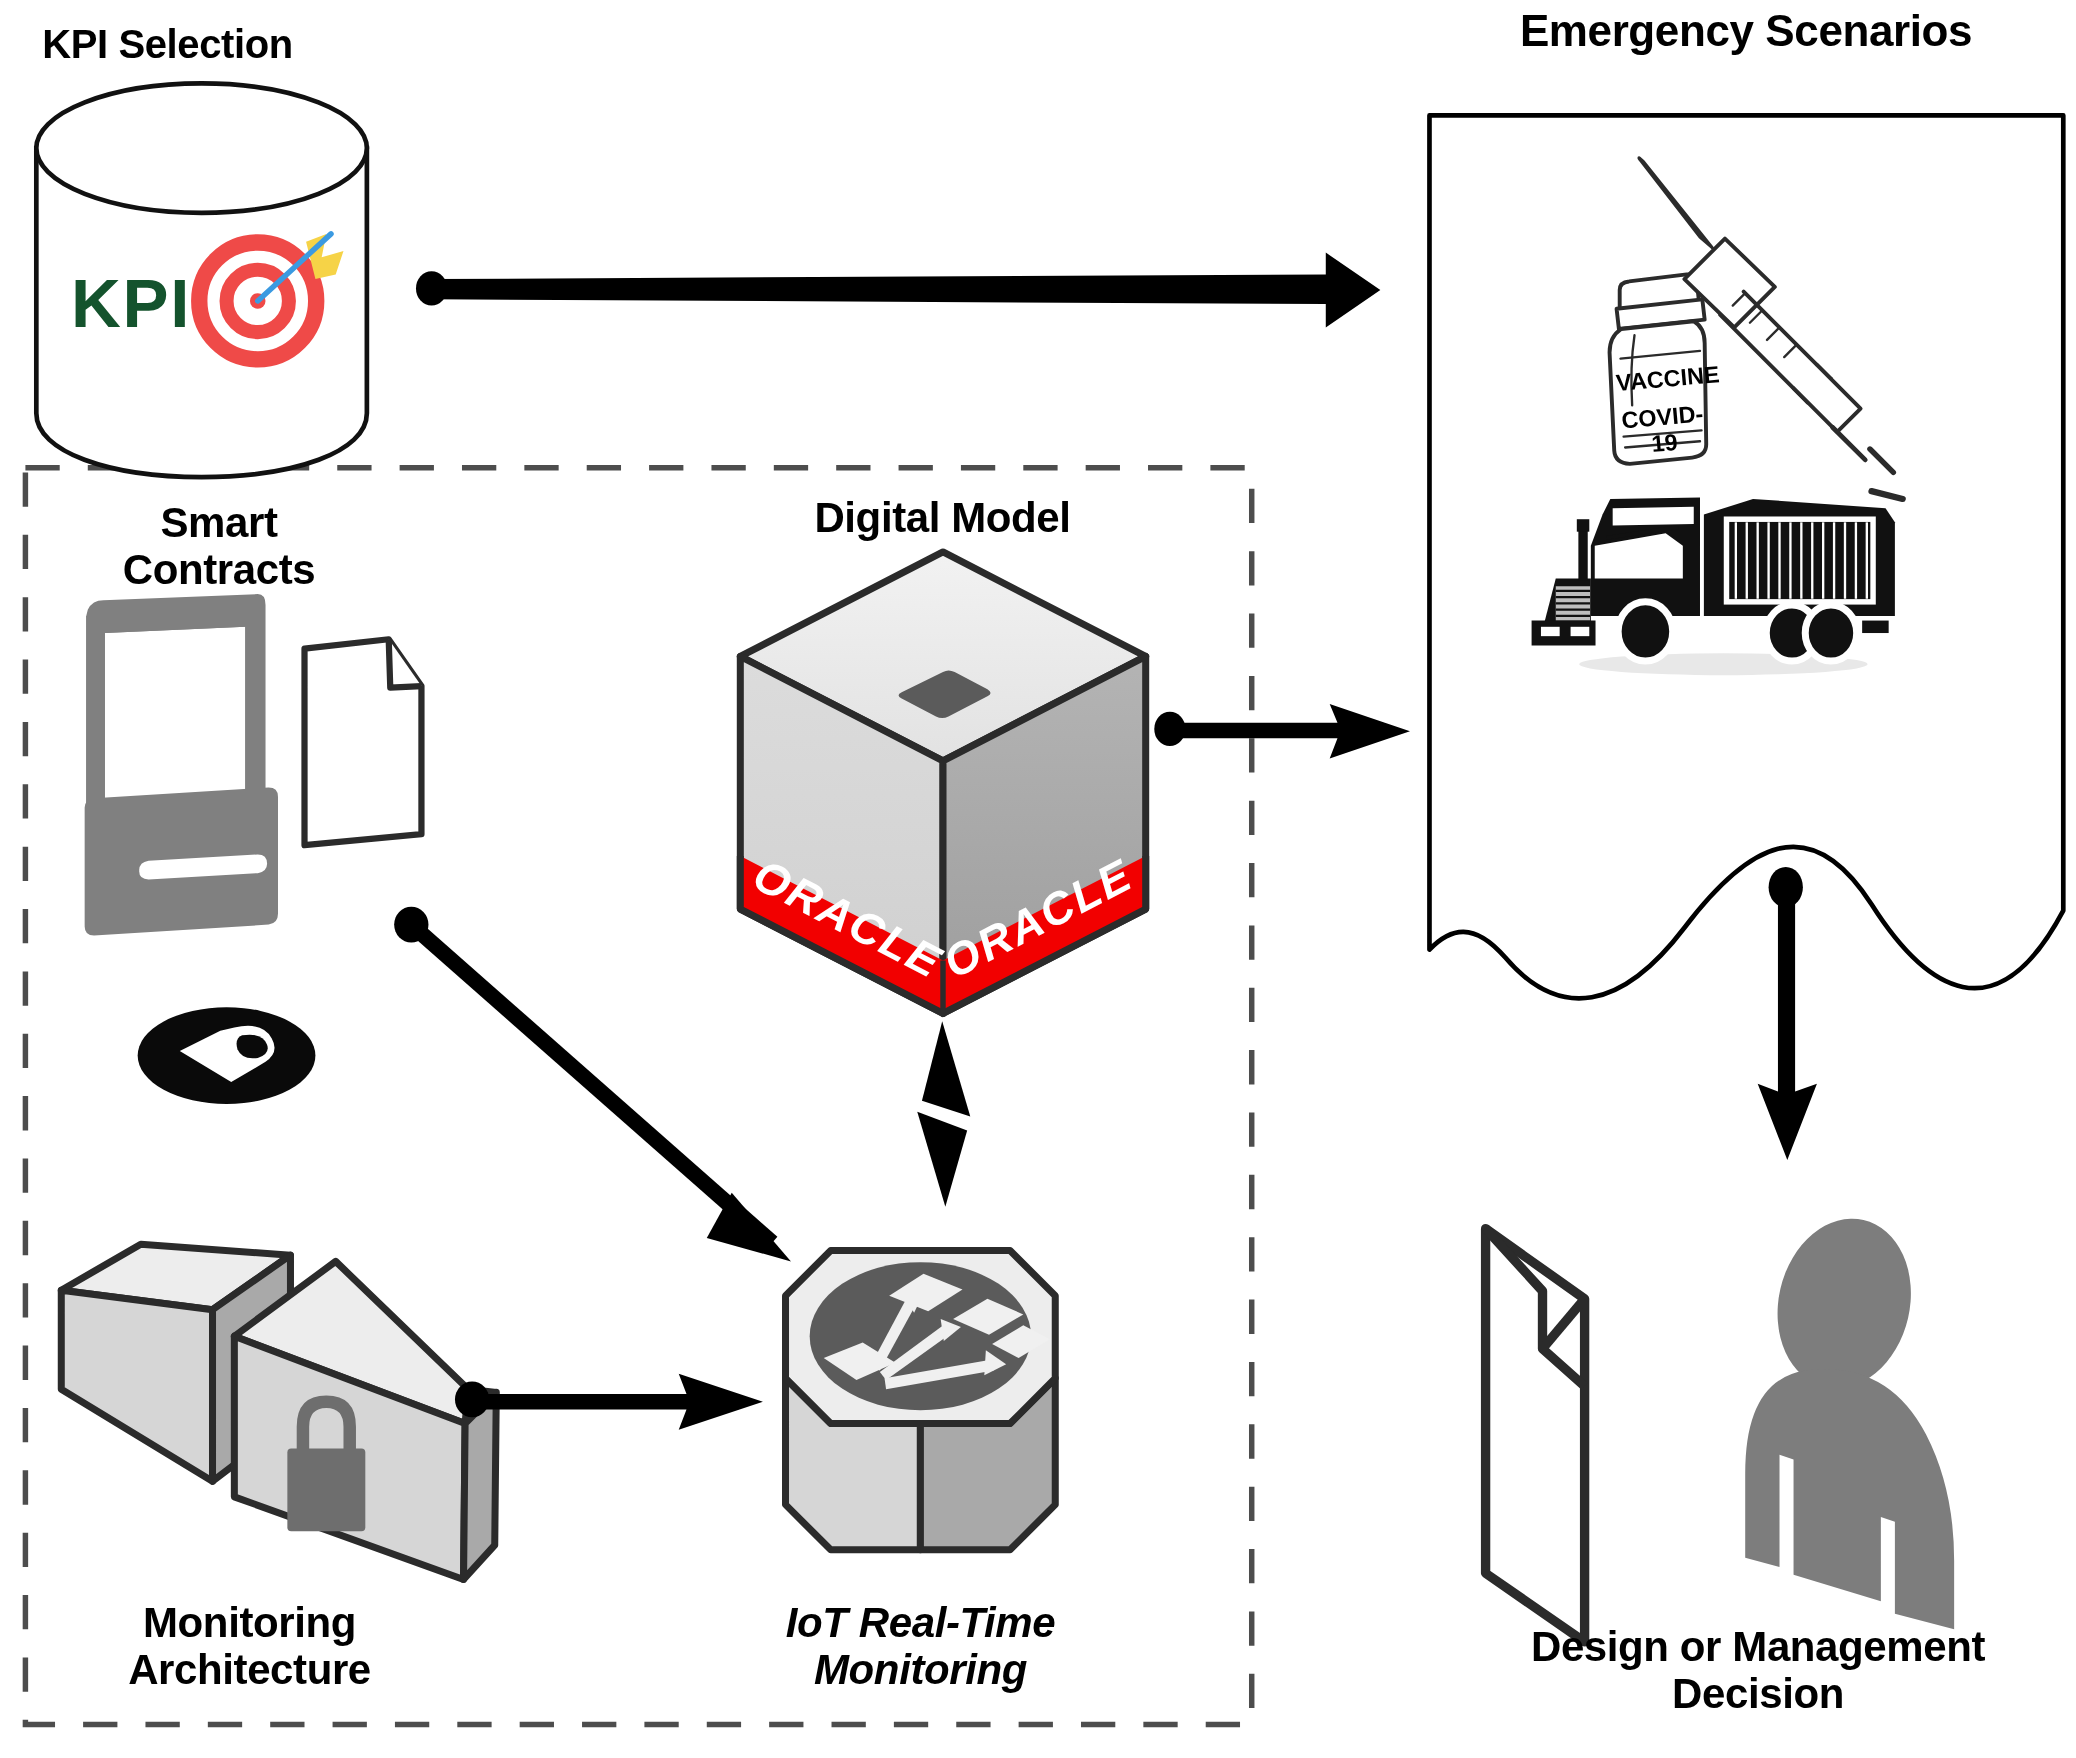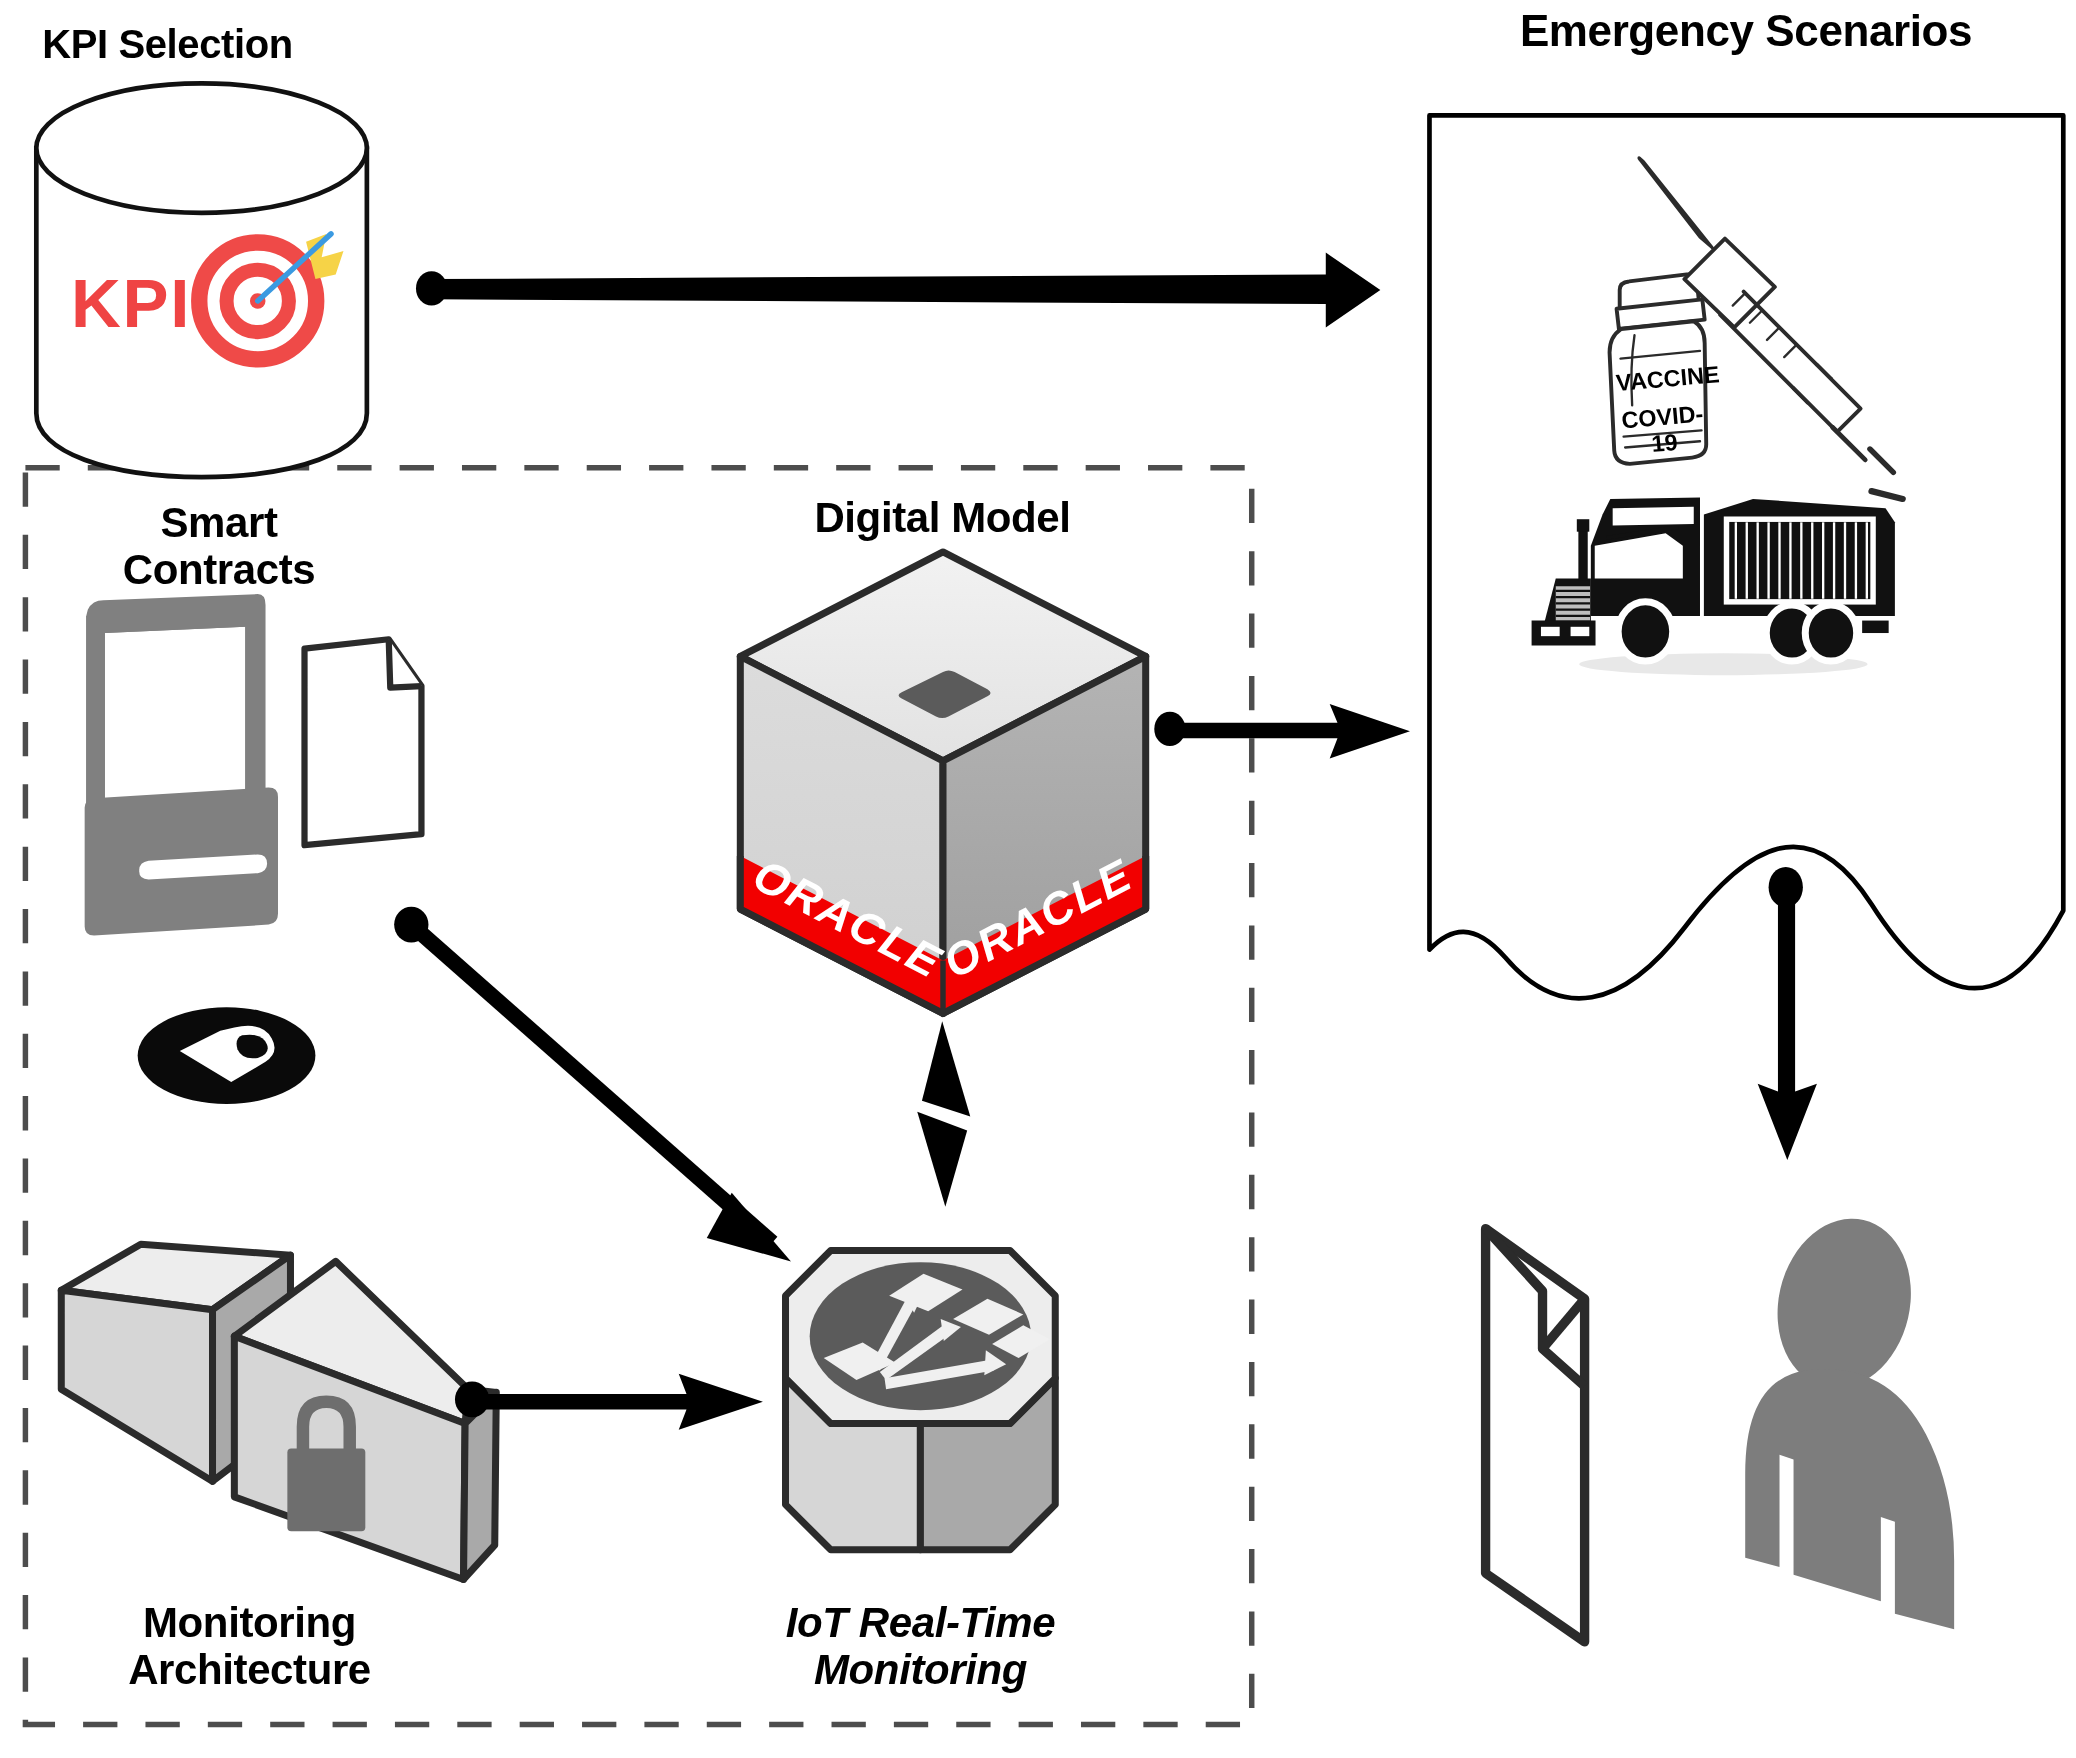--- a/index.html
+++ b/index.html
@@ -301,20 +301,22 @@
 Contracts</div>
 
   <div class="ttl" style="left:740px; top:494px; width:405px; font-size:42px;">Digital Model</div>
 
   <div class="ttl" style="left:47px; top:1599px; width:405px; font-size:42px;">Monitoring
 Architecture</div>
 
   <div class="ttl" style="left:741px; top:1599px; width:359px; font-size:42px;font-style:italic;">IoT Real-Time
 Monitoring</div>
 
+  <div class="ttl" style="left:1450px; top:1623px; width:616px; font-size:42px;">Design or Management
+Decision</div>
 
   <div class="ttl" style="left:1616px; top:366px; width:94px; font-size:23.4px; font-weight:bold; transform:rotate(-5deg); letter-spacing:0px;">VACCINE</div>
   <div class="ttl" style="left:1613px; top:404px; width:101px; font-size:23.4px; font-weight:bold; transform:rotate(-5deg); letter-spacing:0px;">COVID-19</div>
 
-  <div class="ttl" style="left:61px; top:265px; width:140px; font-size:69px; color:#ef4444; letter-spacing:1.6px;">KPI</div>
+  <div class="ttl" style="left:61px; top:265px; width:140px; font-size:69px; color:#14532d; letter-spacing:1.6px;">KPI</div>
 
 </div>
 
 
 </body></html>

